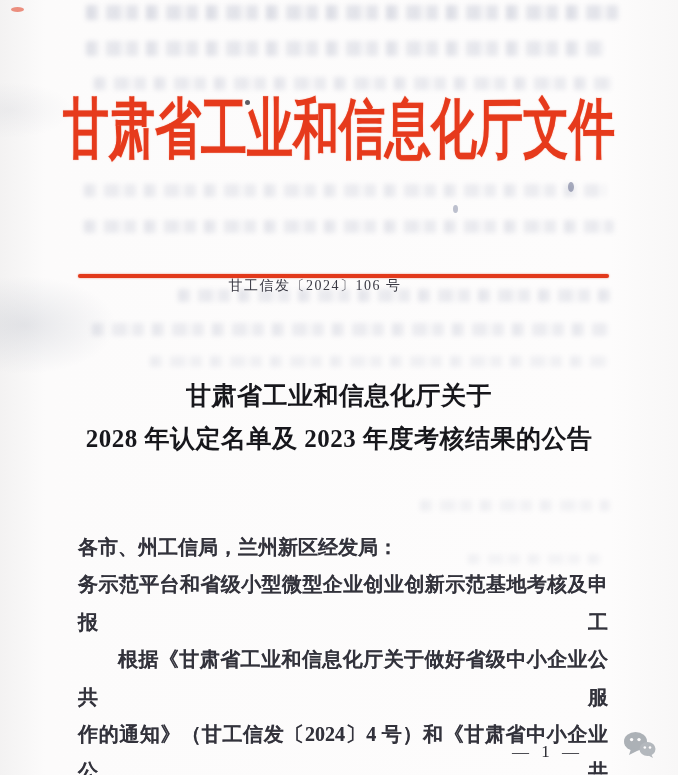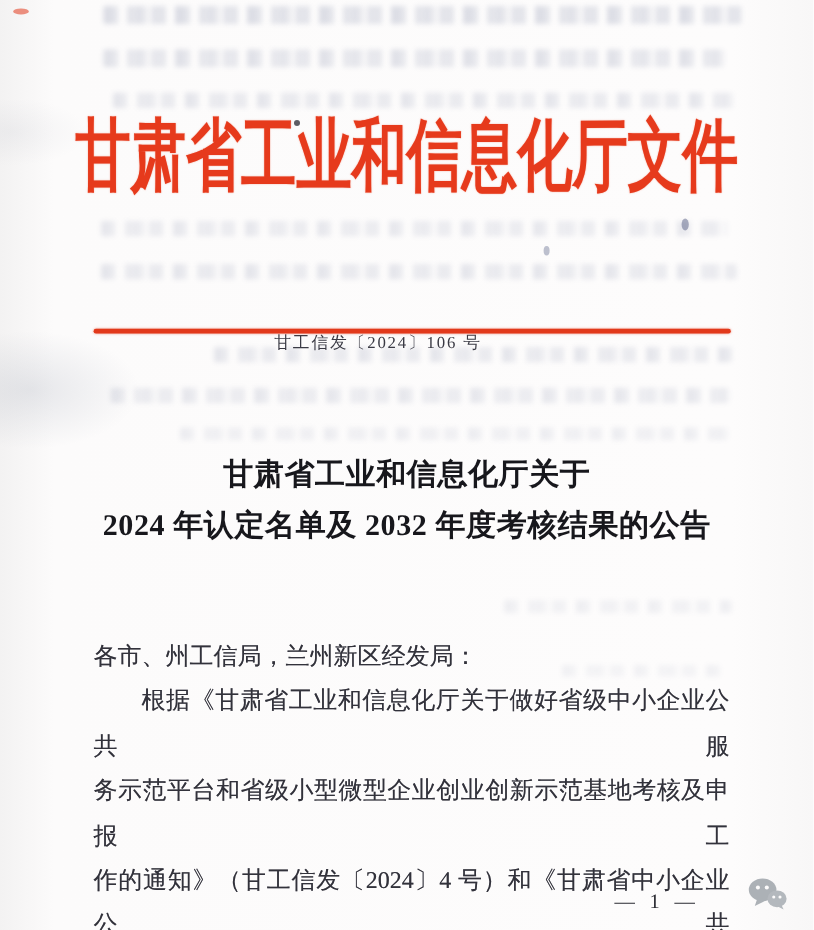--- a/index.html
+++ b/index.html
@@ -82,21 +82,21 @@
 
   .doc-body {
     position: absolute;
     top: 529px; left: 78px;
     width: 530px;
     font-size: 20px;
     line-height: 37.4px;
     color: #32323b;
     text-shadow: 0 0 .5px rgba(50,50,60,.55);
   }
-  .doc-body p { margin: 0; }
+  .doc-body p { margin: 0; font-weight: bold; }
   .doc-body p.fill { text-align: justify; text-align-last: justify; }
   .doc-body p.indent { text-indent: 2em; }
 
   .page-number {
     position: absolute;
     top: 742px; left: 512px;
     font-size: 17px;
     letter-spacing: 4px;
     color: #2c2c33;
     z-index: 1;
@@ -141,27 +141,27 @@
   <div class="speck" style="top:205px;left:453px; width:5px;  height:8px;  background:rgba(70,80,120,.35);"></div>
 
   <h1 class="banner">甘肃省工业和信息化厅文件</h1>
 
   <div class="doc-number">甘工信发〔2024〕106 号</div>
 
   <div class="red-rule"></div>
 
   <div class="doc-title">
     <p>甘肃省工业和信息化厅关于</p>
-    <p>2024 年认定名单及 2032 年度考核结果的公告</p>
+    <p>2028 年认定名单及 2023 年度考核结果的公告</p>
   </div>
 
   <div class="doc-body">
     <p>各市、州工信局，兰州新区经发局：</p>
+    <p class="fill">务示范平台和省级小型微型企业创业创新示范基地考核及申报工</p>
     <p class="fill indent">根据《甘肃省工业和信息化厅关于做好省级中小企业公共服</p>
-    <p class="fill">务示范平台和省级小型微型企业创业创新示范基地考核及申报工</p>
     <p class="fill">作的通知》（甘工信发〔2024〕4 号）和《甘肃省中小企业公共</p>
 
   </div>
 
   <div class="page-number">— 1 —</div>
 
   <div class="watermark">
     <span>
       <svg width="33" height="28" viewBox="0 0 33 28" aria-hidden="true">
         <ellipse cx="12.5" cy="10.5" rx="11.5" ry="9.5" fill="#a6abb1"></ellipse>

